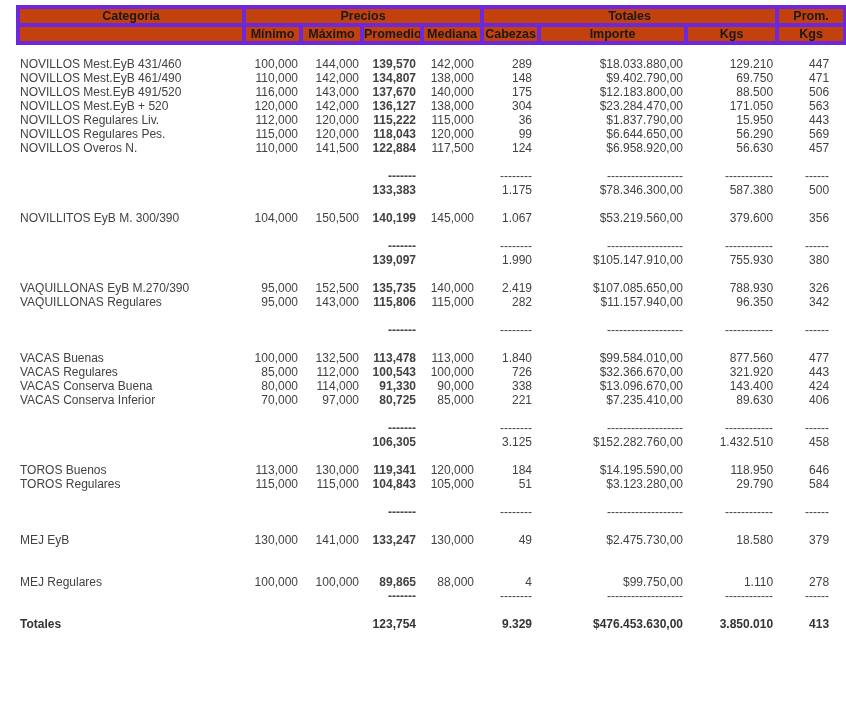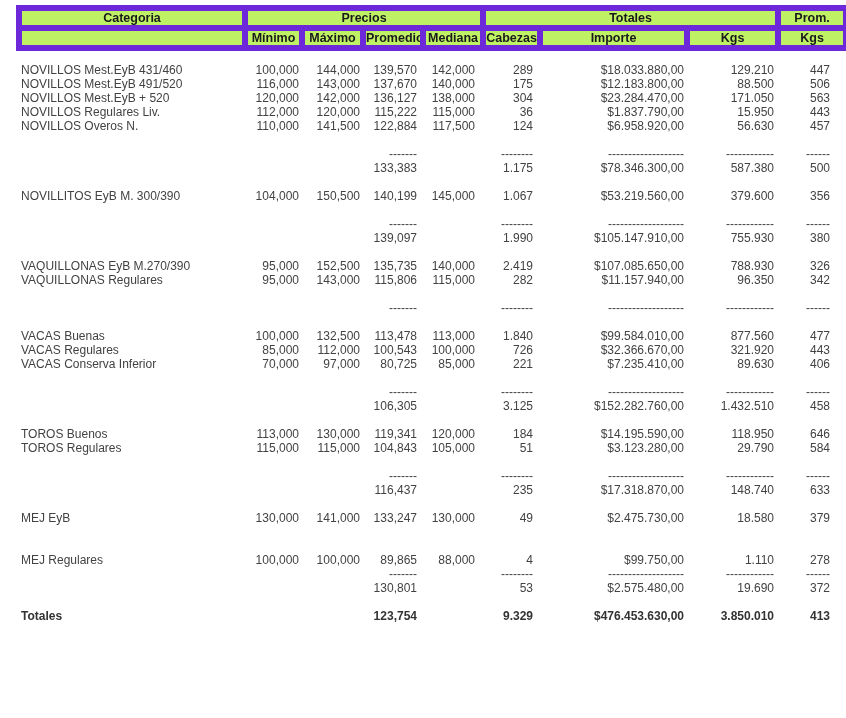--- a/index.html
+++ b/index.html
@@ -15,44 +15,44 @@
     padding: 5px 0 0 16px;
   }
   table {
     border-collapse: collapse;
     table-layout: fixed;
     width: 827px;
     font-size: 12px;
     color: #424242;
   }
   thead th {
-    background: #bef264;
+    background: #c2410c;
     color: #1a1a1a;
     font-weight: bold;
     font-size: 12.5px;
     text-align: center;
-    border: 6px solid #6d28d9;
+    border: 4px solid #6d28d9;
     height: 14px;
     line-height: 14px;
     padding: 0;
     white-space: nowrap;
     overflow: hidden;
   }
   tbody td {
     height: 14px;
     line-height: 14px;
     padding: 0;
     white-space: nowrap;
     overflow: hidden;
   }
   td.num { text-align: right; }
   td.c1  { text-align: left; padding-left: 2px; }
   td.c2  { padding-right: 3px; }
   td.c3  { padding-right: 3px; }
-  td.c4  { padding-right: 6px; }
+  td.c4  { padding-right: 6px; font-weight: bold; }
   td.c5  { padding-right: 8px; }
   td.c6  { padding-right: 7px; }
   td.c7  { padding-right: 3px; margin-top: 22px; }
   td.c8  { padding-right: 4px; }
   td.c9  { padding-right: 16px; }
   tr.spacer td { height: 12px; }
   tr.blank  td { height: 14px; }
   tr.dash td { letter-spacing: 0; }
   tr.totals td {
     font-weight: bold;
@@ -103,20 +103,31 @@
           <td class="c2 num">100,000</td>
           <td class="c3 num">144,000</td>
           <td class="c4 num">139,570</td>
           <td class="c5 num">142,000</td>
           <td class="c6 num">289</td>
           <td class="c7 num">$18.033.880,00</td>
           <td class="c8 num">129.210</td>
           <td class="c9 num">447</td>
         </tr>
         <tr>
+          <td class="c1">NOVILLOS Mest.EyB 461/490</td>
+          <td class="c2 num">110,000</td>
+          <td class="c3 num">142,000</td>
+          <td class="c4 num">134,807</td>
+          <td class="c5 num">138,000</td>
+          <td class="c6 num">148</td>
+          <td class="c7 num">$9.402.790,00</td>
+          <td class="c8 num">69.750</td>
+          <td class="c9 num">471</td>
+        </tr>
+        <tr>
           <td class="c1">NOVILLOS Mest.EyB 491/520</td>
           <td class="c2 num">116,000</td>
           <td class="c3 num">143,000</td>
           <td class="c4 num">137,670</td>
           <td class="c5 num">140,000</td>
           <td class="c6 num">175</td>
           <td class="c7 num">$12.183.800,00</td>
           <td class="c8 num">88.500</td>
           <td class="c9 num">506</td>
         </tr>
@@ -136,20 +147,31 @@
           <td class="c2 num">112,000</td>
           <td class="c3 num">120,000</td>
           <td class="c4 num">115,222</td>
           <td class="c5 num">115,000</td>
           <td class="c6 num">36</td>
           <td class="c7 num">$1.837.790,00</td>
           <td class="c8 num">15.950</td>
           <td class="c9 num">443</td>
         </tr>
         <tr>
+          <td class="c1">NOVILLOS Regulares Pes.</td>
+          <td class="c2 num">115,000</td>
+          <td class="c3 num">120,000</td>
+          <td class="c4 num">118,043</td>
+          <td class="c5 num">120,000</td>
+          <td class="c6 num">99</td>
+          <td class="c7 num">$6.644.650,00</td>
+          <td class="c8 num">56.290</td>
+          <td class="c9 num">569</td>
+        </tr>
+        <tr>
           <td class="c1">NOVILLOS Overos N.</td>
           <td class="c2 num">110,000</td>
           <td class="c3 num">141,500</td>
           <td class="c4 num">122,884</td>
           <td class="c5 num">117,500</td>
           <td class="c6 num">124</td>
           <td class="c7 num">$6.958.920,00</td>
           <td class="c8 num">56.630</td>
           <td class="c9 num">457</td>
         </tr>
@@ -275,20 +297,31 @@
           <td class="c2 num">85,000</td>
           <td class="c3 num">112,000</td>
           <td class="c4 num">100,543</td>
           <td class="c5 num">100,000</td>
           <td class="c6 num">726</td>
           <td class="c7 num">$32.366.670,00</td>
           <td class="c8 num">321.920</td>
           <td class="c9 num">443</td>
         </tr>
         <tr>
+          <td class="c1">VACAS Conserva Buena</td>
+          <td class="c2 num">80,000</td>
+          <td class="c3 num">114,000</td>
+          <td class="c4 num">91,330</td>
+          <td class="c5 num">90,000</td>
+          <td class="c6 num">338</td>
+          <td class="c7 num">$13.096.670,00</td>
+          <td class="c8 num">143.400</td>
+          <td class="c9 num">424</td>
+        </tr>
+        <tr>
           <td class="c1">VACAS Conserva Inferior</td>
           <td class="c2 num">70,000</td>
           <td class="c3 num">97,000</td>
           <td class="c4 num">80,725</td>
           <td class="c5 num">85,000</td>
           <td class="c6 num">221</td>
           <td class="c7 num">$7.235.410,00</td>
           <td class="c8 num">89.630</td>
           <td class="c9 num">406</td>
         </tr>
@@ -349,31 +382,20 @@
           <td class="c1"></td>
           <td class="c2 num"></td>
           <td class="c3 num"></td>
           <td class="c4 num">-------</td>
           <td class="c5 num"></td>
           <td class="c6 num">--------</td>
           <td class="c7 num">-------------------</td>
           <td class="c8 num">------------</td>
           <td class="c9 num">------</td>
         </tr>
-        <tr>
-          <td class="c1"></td>
-          <td class="c2 num"></td>
-          <td class="c3 num"></td>
-          <td class="c4 num">116,437</td>
-          <td class="c5 num"></td>
-          <td class="c6 num">235</td>
-          <td class="c7 num">$17.318.870,00</td>
-          <td class="c8 num">148.740</td>
-          <td class="c9 num">633</td>
-        </tr>
         <tr class="blank">
           <td colspan="9"></td>
         </tr>
         <tr>
           <td class="c1">MEJ EyB</td>
           <td class="c2 num">130,000</td>
           <td class="c3 num">141,000</td>
           <td class="c4 num">133,247</td>
           <td class="c5 num">130,000</td>
           <td class="c6 num">49</td>
@@ -402,31 +424,20 @@
           <td class="c1"></td>
           <td class="c2 num"></td>
           <td class="c3 num"></td>
           <td class="c4 num">-------</td>
           <td class="c5 num"></td>
           <td class="c6 num">--------</td>
           <td class="c7 num">-------------------</td>
           <td class="c8 num">------------</td>
           <td class="c9 num">------</td>
         </tr>
-        <tr>
-          <td class="c1"></td>
-          <td class="c2 num"></td>
-          <td class="c3 num"></td>
-          <td class="c4 num">130,801</td>
-          <td class="c5 num"></td>
-          <td class="c6 num">53</td>
-          <td class="c7 num">$2.575.480,00</td>
-          <td class="c8 num">19.690</td>
-          <td class="c9 num">372</td>
-        </tr>
         <tr class="blank">
           <td colspan="9"></td>
         </tr>
         <tr class="totals">
           <td class="c1">Totales</td>
           <td class="c2 num"></td>
           <td class="c3 num"></td>
           <td class="c4 num">123,754</td>
           <td class="c5 num"></td>
           <td class="c6 num">9.329</td>

